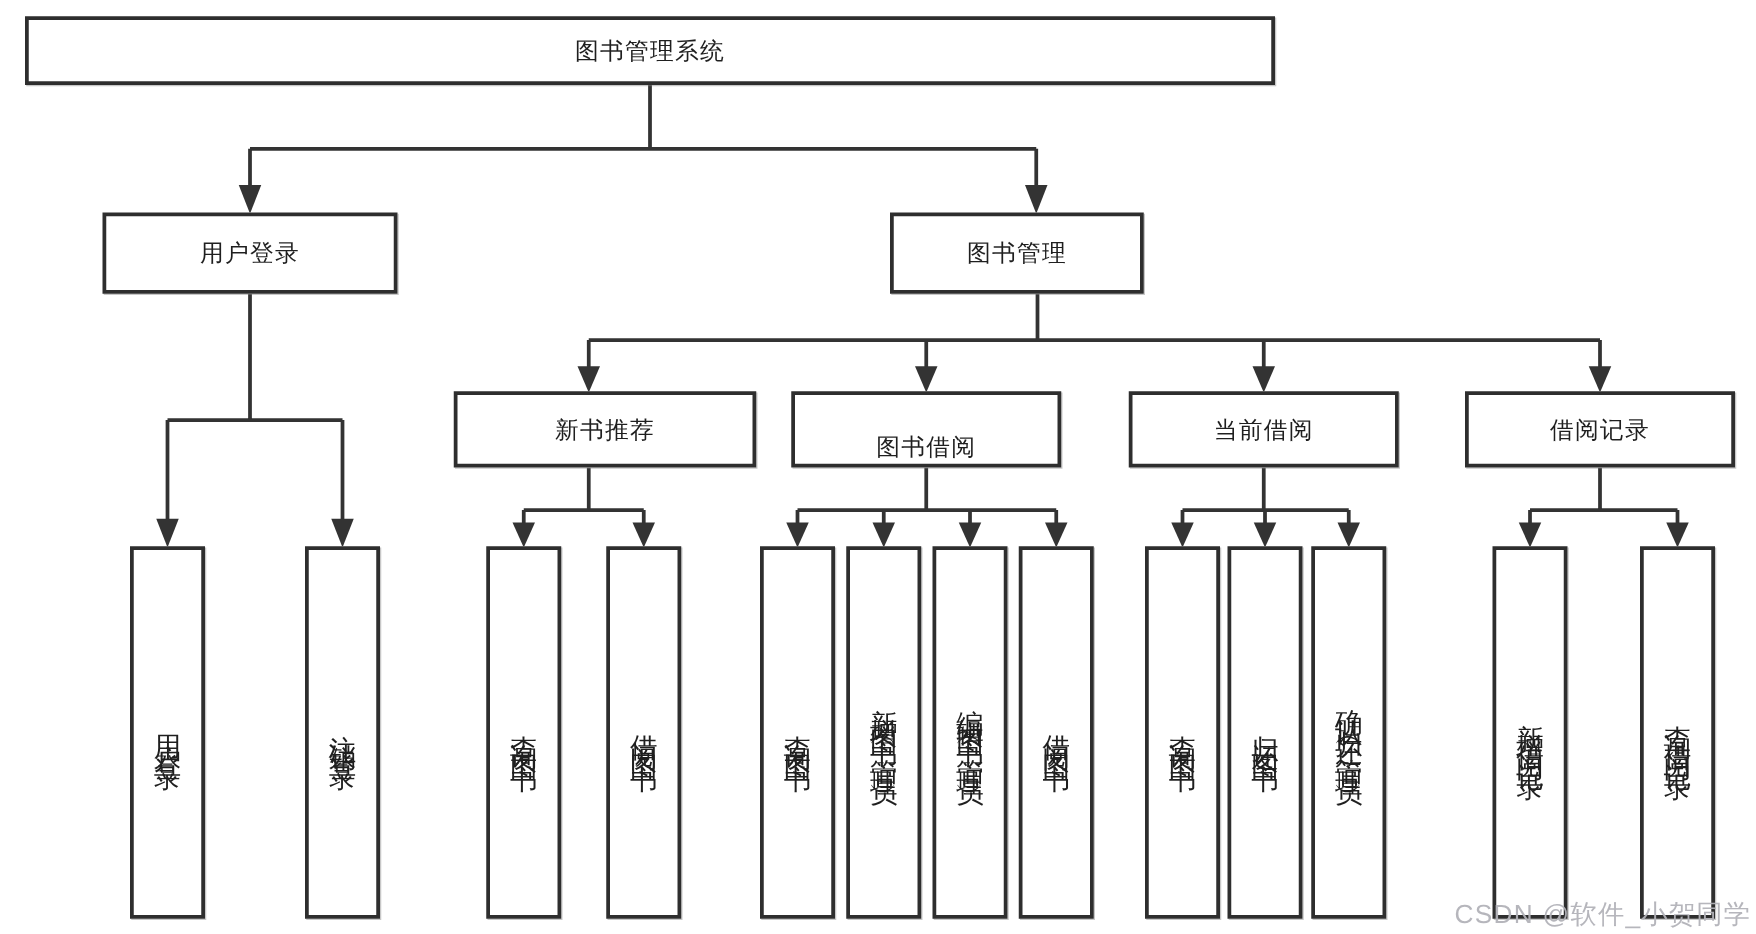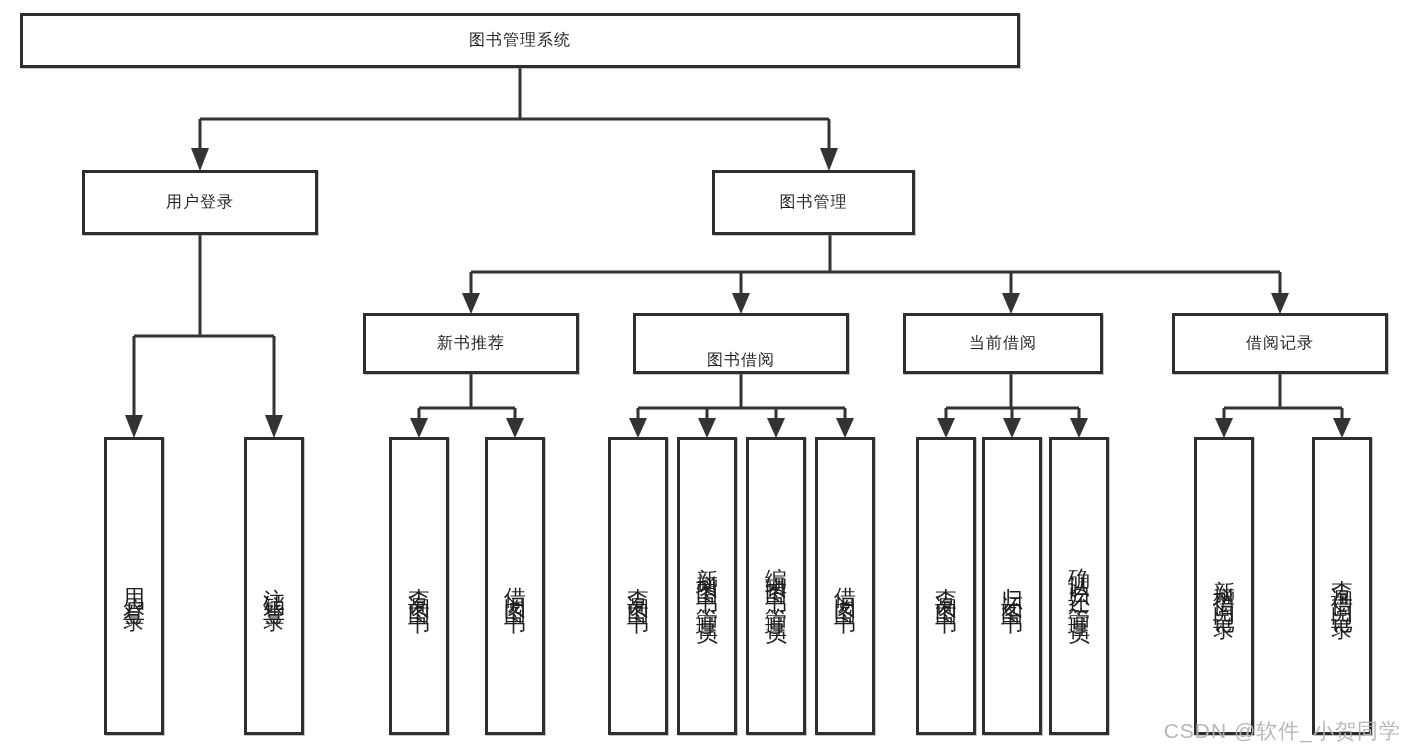--- a/index.html
+++ b/index.html
@@ -8,21 +8,21 @@
     font-family:"Liberation Sans","DejaVu Sans",sans-serif;
   }
   #connectors{position:absolute;left:0;top:0;pointer-events:none;}
   .box{
     position:absolute;background:#ffffff;border:3px solid #2e2e2e;
     display:flex;align-items:center;justify-content:center;
     box-shadow:1px 1px 0 rgba(130,130,130,0.45);
     box-sizing:border-box;
   }
   .hlabel{
-    font-size:16px;color:#1f1f1f;letter-spacing:1px;white-space:nowrap;
+    font-size:19px;color:#1f1f1f;letter-spacing:1px;white-space:nowrap;
   }
   .vbox{
     position:absolute;top:437px;width:60px;height:298px;
     background:#ffffff;border:3px solid #2e2e2e;
     display:flex;align-items:center;justify-content:center;
     box-shadow:1px 1px 0 rgba(130,130,130,0.45);
     box-sizing:border-box;
   }
   .vlabel{
     writing-mode:vertical-lr;text-orientation:mixed;
@@ -90,27 +90,27 @@
     <span class="hlabel">图书管理系统</span>
   </div>
 
   <div class="box" style="left:82px;top:170px;width:236px;height:65px;">
     <span class="hlabel">用户登录</span>
   </div>
   <div class="box" style="left:712px;top:170px;width:203px;height:65px;">
     <span class="hlabel">图书管理</span>
   </div>
 
-  <div class="box" style="left:363px;top:313px;width:216px;height:61px;font-family:Liberation Mono, monospace;">
+  <div class="box" style="left:363px;top:313px;width:242px;height:61px;font-family:Liberation Mono, monospace;">
     <span class="hlabel">新书推荐</span>
   </div>
   <div class="box" style="left:633px;top:313px;width:216px;height:61px;align-items:flex-end;">
     <span class="hlabel">图书借阅</span>
   </div>
-  <div class="box" style="left:903px;top:313px;width:200px;height:61px;">
+  <div class="box" style="left:903px;top:313px;width:216px;height:61px;">
     <span class="hlabel">当前借阅</span>
   </div>
   <div class="box" style="left:1172px;top:313px;width:216px;height:61px;">
     <span class="hlabel">借阅记录</span>
   </div>
 
   <div class="vbox" style="left:104px;">
     <span class="vlabel">用户登录</span>
   </div>
   <div class="vbox" style="left:244px;">

